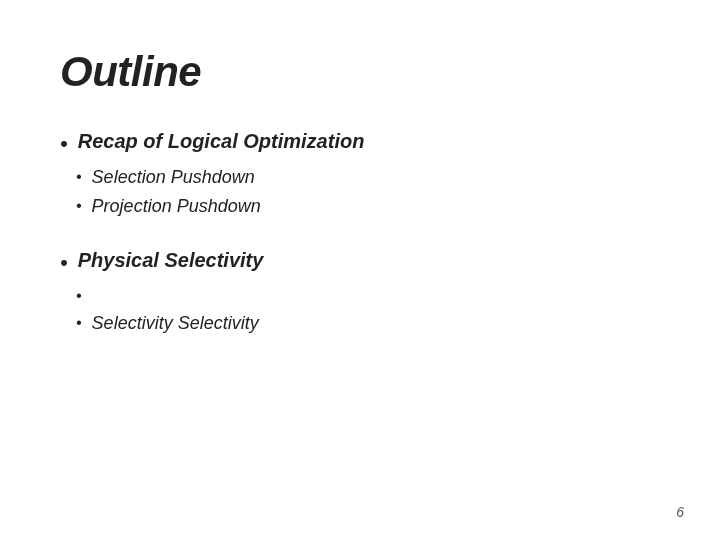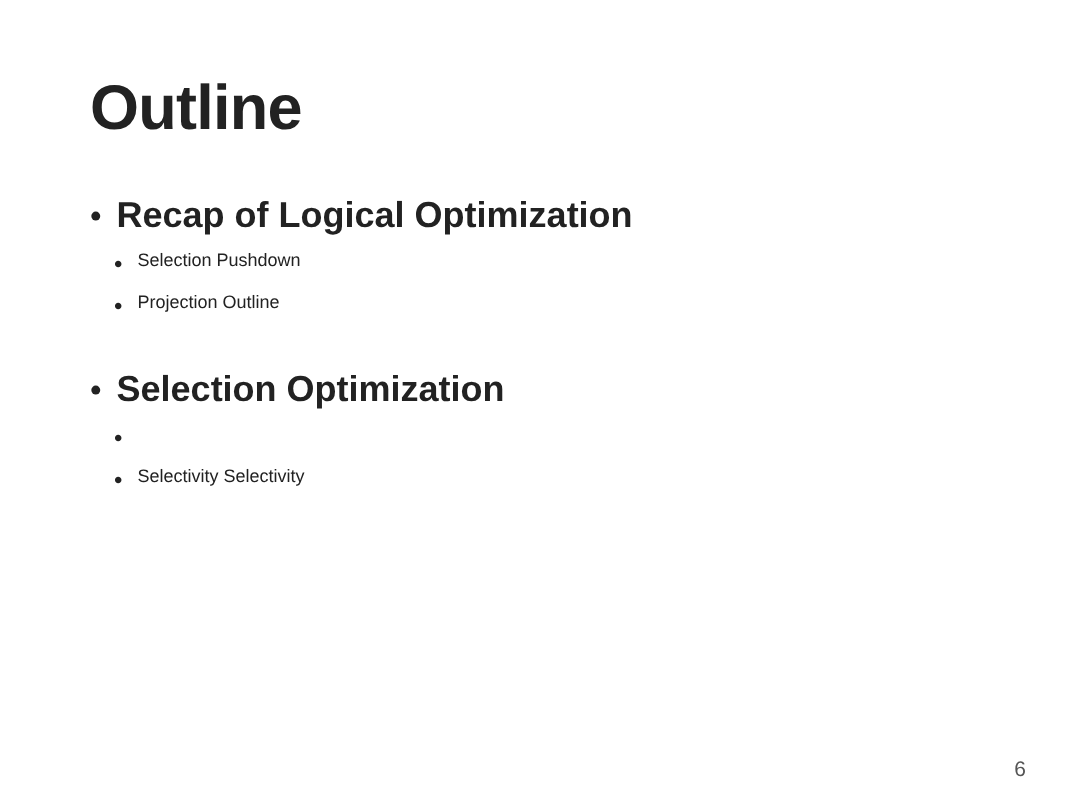--- a/index.html
+++ b/index.html
@@ -1,18 +1,19 @@
 <!DOCTYPE html>
 <html><head>
   <meta charset="utf-8">
   <style>
     * {
       margin: 0;
       padding: 0;
       box-sizing: border-box;
+      font-style: italic;
     }
 
     body {
       width: 720px;
       height: 540px;
       background: #ffffff;
       font-family: Arial, Helvetica, sans-serif;
       overflow: hidden;
     }
 
@@ -45,21 +46,21 @@
     }
 
     .bullet-main-dot {
       font-size: 22px;
       color: #222222;
       line-height: 1.3;
       margin-top: 2px;
     }
 
     .bullet-main-text {
-      font-size: 24px;
+      font-size: 20px;
       font-weight: bold;
       color: #222222;
       line-height: 1.3;
     }
 
     .bullet-sub-list {
       margin-top: 6px;
       margin-left: 16px;
       display: flex;
       flex-direction: column;
@@ -73,21 +74,21 @@
     }
 
     .bullet-sub-dot {
       font-size: 16px;
       color: #222222;
       line-height: 1.4;
       margin-top: 1px;
     }
 
     .bullet-sub-text {
-      font-size: 12px;
+      font-size: 18px;
       font-weight: normal;
       color: #222222;
       line-height: 1.4;
     }
 
     .section-group {
       display: flex;
       flex-direction: column;
     }
 
@@ -112,29 +113,29 @@
         <span class="bullet-main-dot">•</span>
         <span class="bullet-main-text">Recap  of  Logical  Optimization</span>
       </div>
       <div class="bullet-sub-list">
         <div class="bullet-sub">
           <span class="bullet-sub-dot">•</span>
           <span class="bullet-sub-text">Selection  Pushdown</span>
         </div>
         <div class="bullet-sub">
           <span class="bullet-sub-dot">•</span>
-          <span class="bullet-sub-text">Projection  Outline</span>
+          <span class="bullet-sub-text">Projection  Pushdown</span>
         </div>
       </div>
     </div>
 
     <div class="section-group">
       <div class="bullet-main">
         <span class="bullet-main-dot">•</span>
-        <span class="bullet-main-text">Selection  Optimization</span>
+        <span class="bullet-main-text">Physical  Selectivity</span>
       </div>
       <div class="bullet-sub-list">
         <div class="bullet-sub">
           <span class="bullet-sub-dot">•</span>
         </div>
         <div class="bullet-sub">
           <span class="bullet-sub-dot">•</span>
           <span class="bullet-sub-text">Selectivity  Selectivity</span>
         </div>
       </div>

